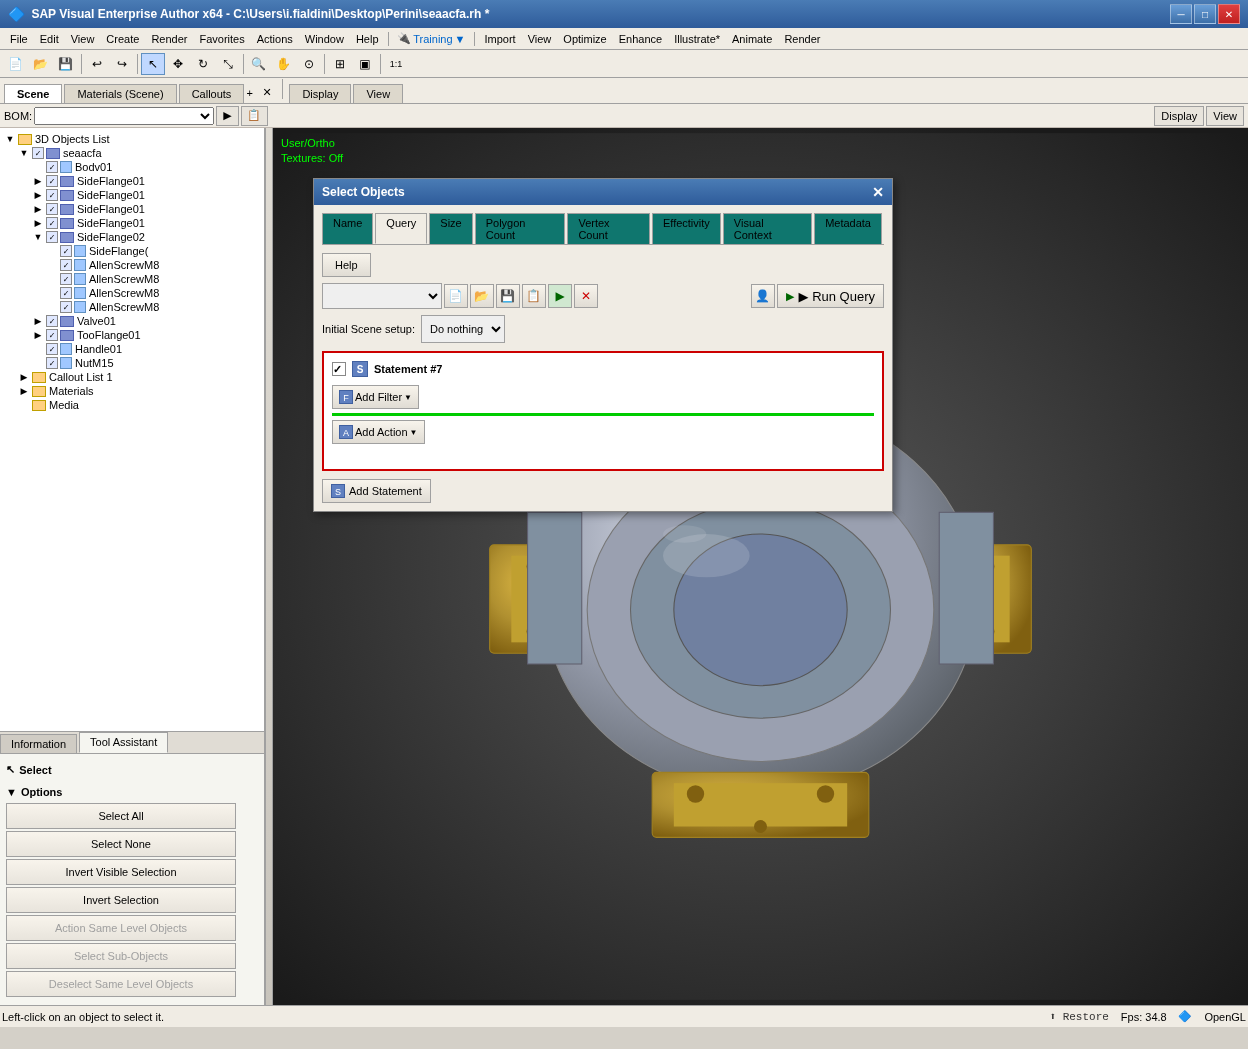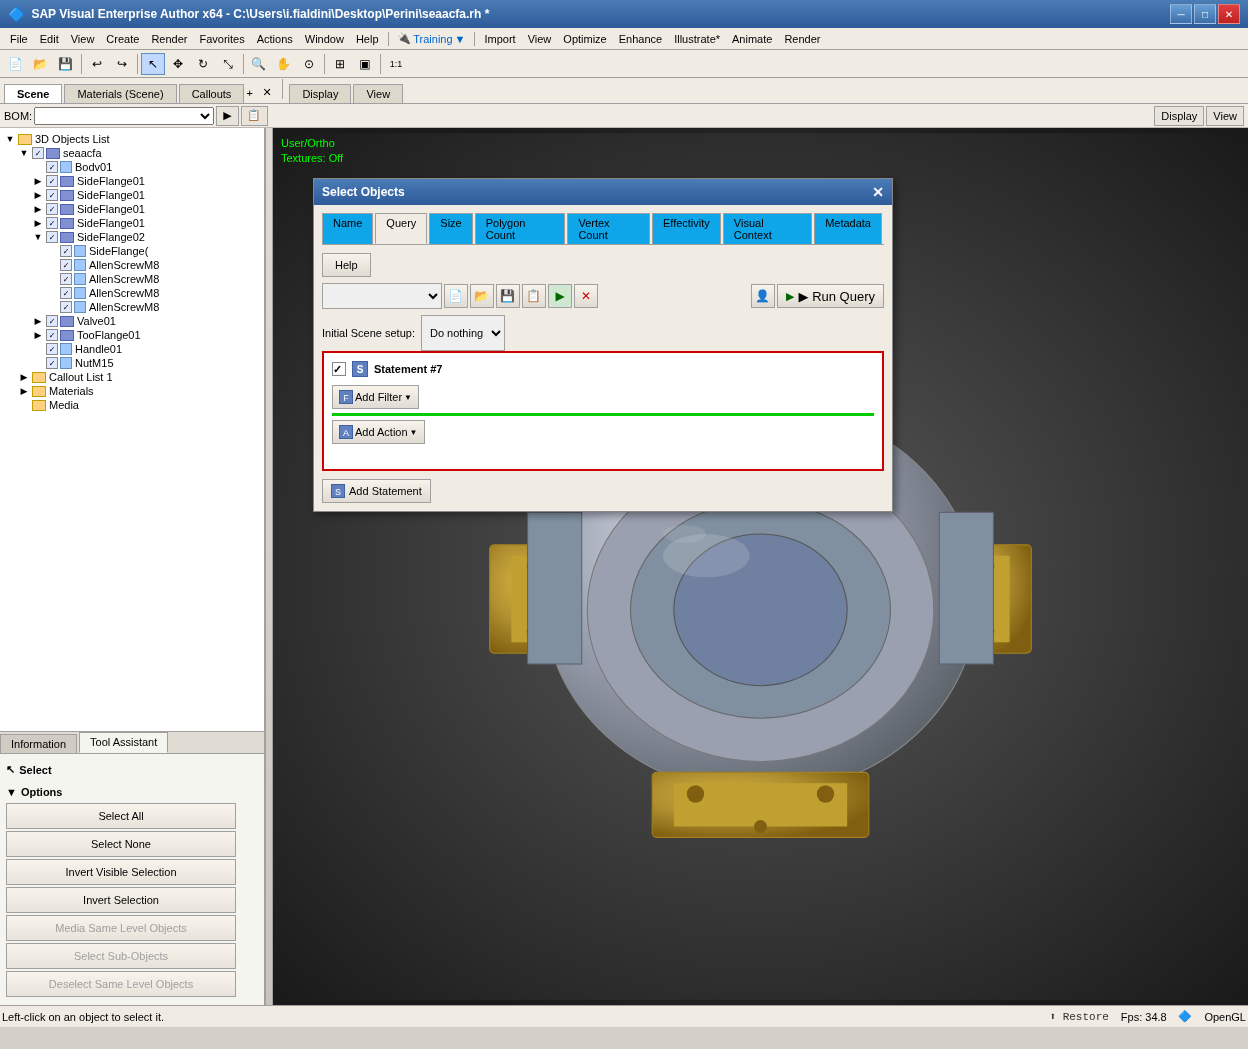--- a/index.html
+++ b/index.html
@@ -60,31 +60,31 @@
     #status-bar { background: #f0ece4; height: 22px; display: flex; align-items: center; padding: 0 8px; border-top: 1px solid #a0a0a0; font-size: 11px; justify-content: space-between; }
 
     
     #viewport { flex: 1; background: radial-gradient(ellipse at center, #4a4a4a 0%, #1a1a1a 100%); position: relative; overflow: hidden; }
     #viewport-info { position: absolute; top: 8px; left: 8px; color: #00ff00; font-size: 11px; line-height: 1.4; }
     #modal { position: absolute; top: 50px; left: 40px; width: 580px; background: #f0ece4; border: 1px solid #888; box-shadow: 3px 3px 8px rgba(0,0,0,0.4); }
     #modal-title { background: linear-gradient(to bottom, #4a7cb5, #2e5b9a); color: white; height: 26px; display: flex; align-items: center; justify-content: space-between; padding: 0 8px; font-size: 12px; font-weight: bold; }
     #modal-close { color: white; cursor: pointer; font-size: 14px; }
     #modal-body { padding: 8px; }
     .dialog-tabs { display: flex; border-bottom: 1px solid #a0a0a0; margin-bottom: 8px; }
-    .dialog-tab { padding: 3px 10px; border: 1px solid #a0a0a0; border-bottom: none; background: #0ea5e9; cursor: pointer; font-size: 11px; margin-right: 2px; }
+    .dialog-tab { padding: 3px 10px; border: 1px solid #a0a0a0; border-bottom: none; background: #0f766e; cursor: pointer; font-size: 11px; margin-right: 2px; }
     .dialog-tab.active { background: #f0ece4; border-bottom: 1px solid #f0ece4; }
     .dialog-row { display: flex; align-items: center; margin-bottom: 6px; gap: 8px; }
     .query-name-input { flex: 1; height: 22px; border: 1px solid #a0a0a0; background: white; padding: 0 4px; font-size: 11px; }
     .help-btn { height: 24px; padding: 0 12px; border: 1px solid #a0a0a0; background: linear-gradient(to bottom, #f8f4ec, #e0dcd4); cursor: pointer; font-size: 11px; }
     .query-toolbar { display: flex; align-items: center; gap: 2px; margin-bottom: 6px; }
     .query-type-select { height: 24px; font-size: 11px; padding: 0 4px; border: 1px solid #a0a0a0; }
     .query-tb-btn { width: 24px; height: 24px; border: 1px solid #a0a0a0; background: linear-gradient(to bottom, #f8f4ec, #e0dcd4); cursor: pointer; display: flex; align-items: center; justify-content: center; font-size: 12px; }
     .run-btn { height: 24px; padding: 0 8px; border: 1px solid #a0a0a0; background: linear-gradient(to bottom, #f8f4ec, #e0dcd4); cursor: pointer; font-size: 11px; display: flex; align-items: center; gap: 4px; margin-left: auto; }
-    .scene-setup-row { display: flex; align-items: center; gap: 6px; font-size: 11px; }
-    .scene-setup-select { height: 36px; font-size: 11px; padding: 0 4px; border: 1px solid #a0a0a0; }
+    .scene-setup-row { display: flex; align-items: center; gap: 6px; margin-bottom: 8px; font-size: 11px; }
+    .scene-setup-select { height: 28px; font-size: 11px; padding: 0 4px; border: 1px solid #a0a0a0; }
     .statement-area { border: 2px solid #cc0000; background: white; padding: 8px; min-height: 120px; }
     .statement-header { display: flex; align-items: center; gap: 6px; margin-bottom: 8px; font-size: 11px; font-weight: bold; }
     .statement-cb { width: 14px; height: 14px; border: 1px solid #888; background: white; display: inline-flex; align-items: center; justify-content: center; }
     .add-filter-btn { height: 24px; padding: 0 6px; border: 1px solid #a0a0a0; background: linear-gradient(to bottom, #f8f4ec, #e0dcd4); cursor: pointer; font-size: 11px; display: flex; align-items: center; gap: 2px; margin-bottom: 4px; }
     .add-action-btn { height: 24px; padding: 0 6px; border: 1px solid #a0a0a0; background: linear-gradient(to bottom, #f8f4ec, #e0dcd4); cursor: pointer; font-size: 11px; display: flex; align-items: center; gap: 2px; }
     .green-line { height: 3px; background: #00cc00; margin: 4px 0; }
     .add-statement-btn { height: 24px; padding: 0 8px; border: 1px solid #a0a0a0; background: linear-gradient(to bottom, #f8f4ec, #e0dcd4); cursor: pointer; font-size: 11px; display: flex; align-items: center; gap: 4px; margin-top: 8px; }
     .dropdown-arrow { font-size: 8px; }
 
     
@@ -346,21 +346,21 @@
           <span style="font-weight:bold;">Select</span>
         </div>
         <div class="section-header" style="margin-top:4px;">
           <span>▼</span>
           <span style="font-weight:bold;">Options</span>
         </div>
         <button class="action-btn">Select All</button>
         <button class="action-btn">Select None</button>
         <button class="action-btn">Invert Visible Selection</button>
         <button class="action-btn">Invert Selection</button>
-        <button class="action-btn" disabled="">Media Same Level Objects</button>
+        <button class="action-btn" disabled="">Action Same Level Objects</button>
         <button class="action-btn" disabled="">Select Sub-Objects</button>
         <button class="action-btn" disabled="">Deselect Same Level Objects</button>
       </div>
     </div>
   </div>
 
   <div id="resize-handle" style="width:8px; background:linear-gradient(to bottom,#e0dcd4,#c8c4bc); cursor:col-resize; border-left:1px solid #a0a0a0; border-right:1px solid #a0a0a0;"></div>
 
   <div id="viewport" style="flex:1; background:radial-gradient(ellipse at center, #5a5a5a 0%, #1a1a1a 80%); position:relative; overflow:hidden;">
 

